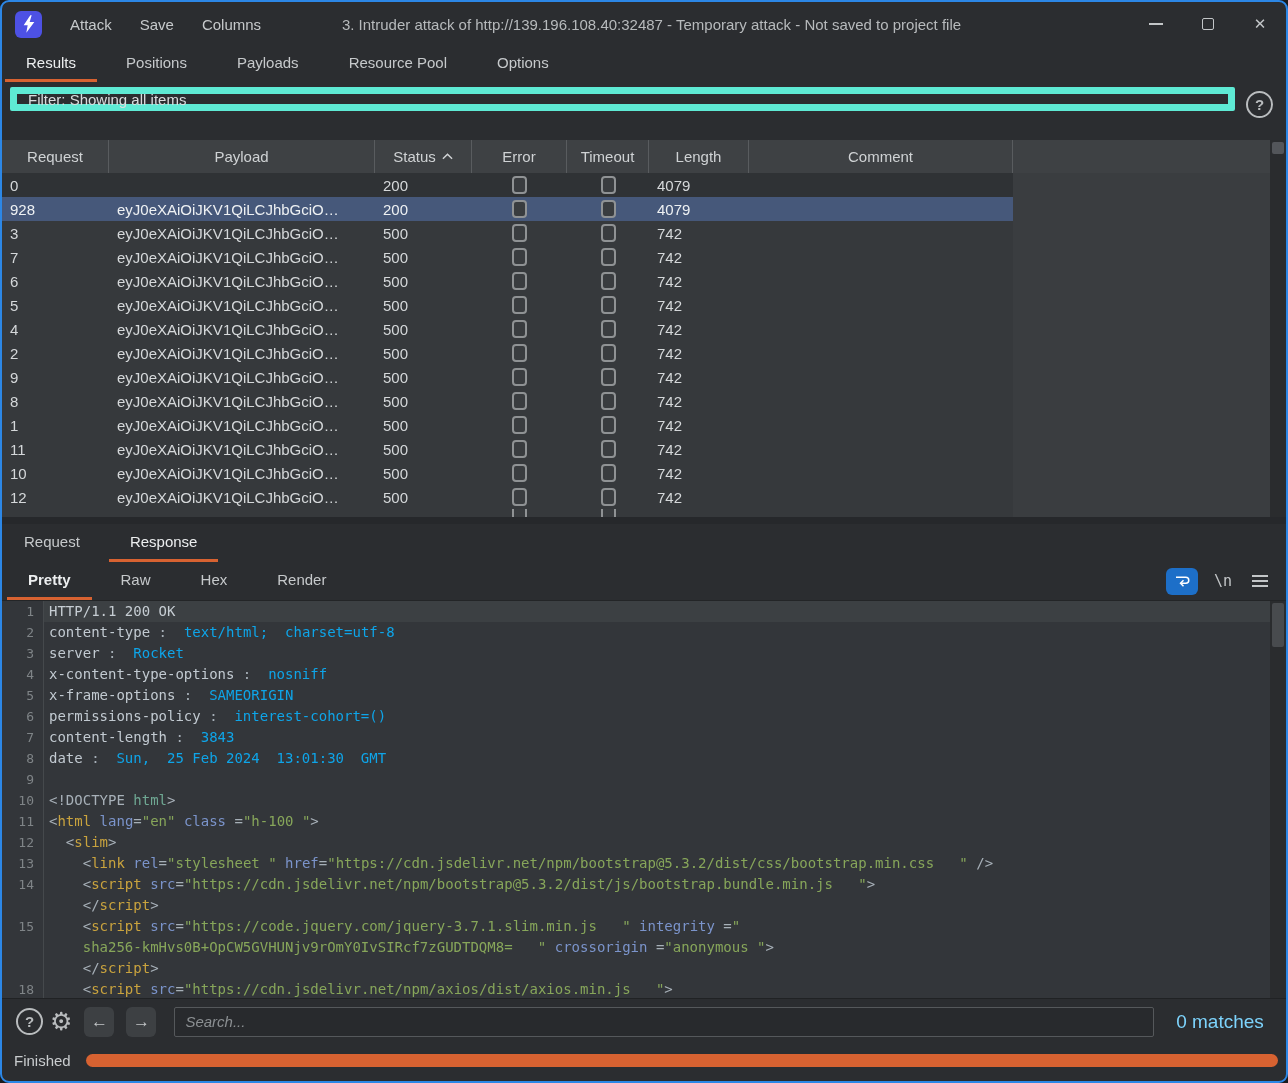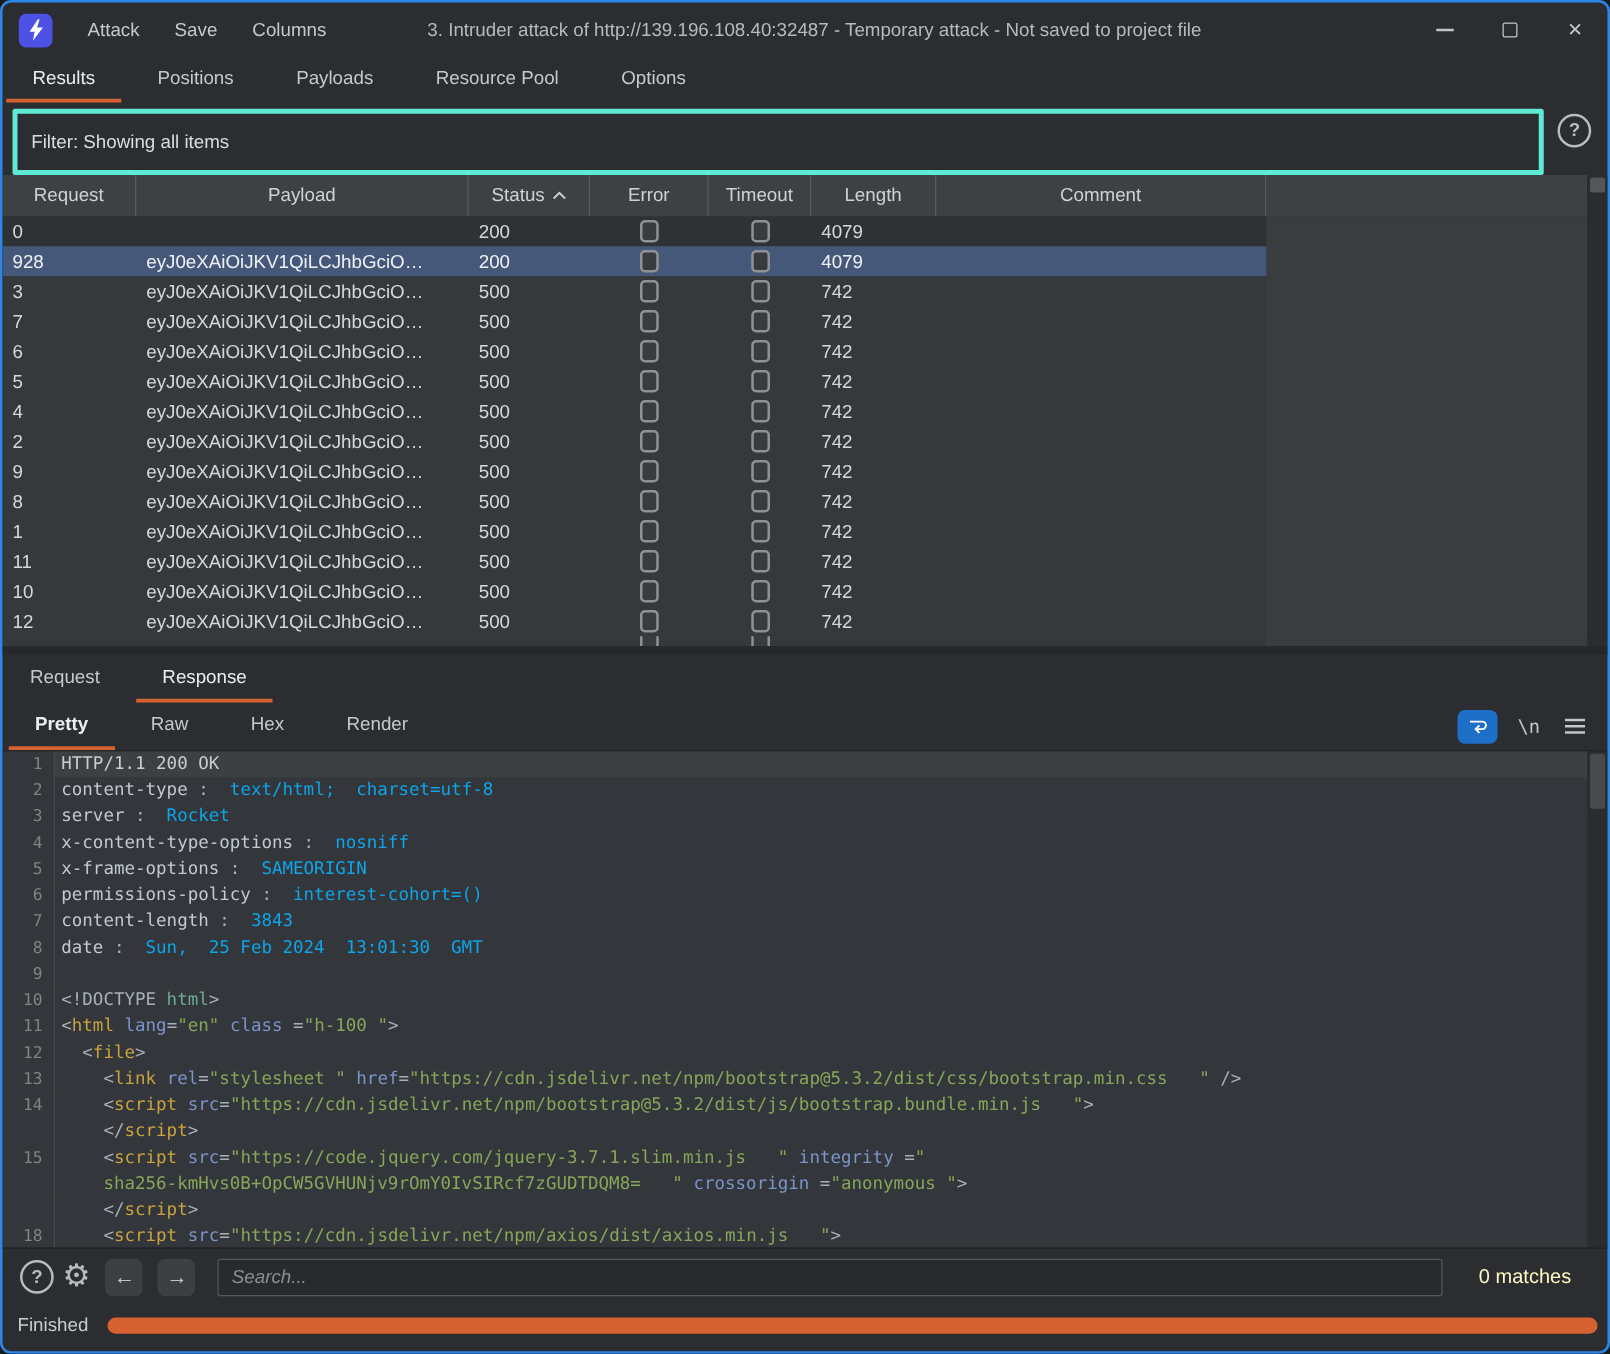--- a/index.html
+++ b/index.html
@@ -26,21 +26,21 @@
   .min-glyph{ width:14px; height:0; border-top:2px solid #c3c6c8; }
 
   
   .tabbar{ display:flex; align-items:stretch; gap:8px; flex:0 0 36px; }
   .tab{ display:flex; align-items:center; padding:0 21px; font-size:15px; color:#c6c9cb; border-bottom:3px solid transparent; }
   .tab.selected{ color:#eceeef; border-bottom-color:var(--accent); }
   .tabbar.main{ margin-left:3px; }
 
   
   .filter-row{ flex:0 0 58px; display:flex; align-items:flex-start; padding:5px 8px 0 8px; }
-  .filter-box{ flex:1; height:53px; border:4px solid #5eead4; border-radius:2px; background:#2b2d30;
+  .filter-box{ flex:1; height:24px; border:7px solid #5eead4; border-radius:2px; background:#2b2d30;
     display:flex; align-items:center; padding-left:11px; font-size:15px; color:#dadcde; }
   .help-round{ width:27px; height:27px; border:2px solid #b9bcbe; border-radius:50%;
     color:#b9bcbe; font-size:15px; font-weight:bold; display:flex; align-items:center; justify-content:center; margin:4px 5px 0 11px; flex:0 0 27px;}
 
   
   .table-section{ flex:0 0 377px; display:flex; }
   .table-main{ flex:1; display:flex; flex-direction:column; overflow:hidden; }
   .thead{ height:33px; flex:0 0 33px; background:#3e4144; display:flex; }
   .th{ display:flex; align-items:center; justify-content:center; gap:6px;
        font-size:15px; color:#cfd2d4; border-right:1px solid #595c5f; }
@@ -97,21 +97,21 @@
   .search-row{ flex:0 0 46px; display:flex; align-items:center; border-top:1px solid #202224; padding-left:14px; }
   .round-icon{ width:27px; height:27px; border:2px solid #b9bcbe; border-radius:50%; color:#b9bcbe;
     font-size:15px; font-weight:bold; display:flex; align-items:center; justify-content:center; }
   .gear{ font-size:25px; color:#b9bcbe; margin-left:7px; line-height:1; }
   .nav-btn{ width:30px; height:30px; border-radius:6px; background:#3d4043; color:#c3c6c8;
     display:flex; align-items:center; justify-content:center; font-size:17px; margin-left:12px; }
   .nav-btn:first-of-type{ margin-left:14px; }
   .search-input{ flex:1; height:30px; margin-left:18px; background:#282a2d; border:1px solid #55585b;
     border-radius:2px; color:#dadcde; font-size:15px; padding:0 10px; outline:none; font-family:"Liberation Sans", sans-serif; }
   .search-input::placeholder{ color:#8b8f92; font-style:italic; }
-  .matches{ width:132px; text-align:center; font-size:16px; color:#fef9c3; flex:0 0 132px; }
+  .matches{ width:132px; text-align:center; font-size:19px; color:#7dd3fc; flex:0 0 132px; }
 
   
   .status-row{ flex:0 0 37px; display:flex; align-items:center; padding:0 8px 4px 12px; }
   .status-label{ font-size:15px; color:#c9ccce; }
   .progress{ flex:1; height:13px; margin-left:15px; border-radius:7px; background:var(--accent); }
 </style>
 </head>
 <body>
 
 <div class="window" style="--accent: #d76231;">
@@ -461,21 +461,21 @@
         <div class="cl"><span class="ln">2</span><span class="ct"><span class="tk-h">content-type</span><span class="tk-p"> :  </span><span class="tk-v">text/html;  charset=utf-8</span></span></div>
         <div class="cl"><span class="ln">3</span><span class="ct"><span class="tk-h">server</span><span class="tk-p"> :  </span><span class="tk-v">Rocket</span></span></div>
         <div class="cl"><span class="ln">4</span><span class="ct"><span class="tk-h">x-content-type-options</span><span class="tk-p"> :  </span><span class="tk-v">nosniff</span></span></div>
         <div class="cl"><span class="ln">5</span><span class="ct"><span class="tk-h">x-frame-options</span><span class="tk-p"> :  </span><span class="tk-v">SAMEORIGIN</span></span></div>
         <div class="cl"><span class="ln">6</span><span class="ct"><span class="tk-h">permissions-policy</span><span class="tk-p"> :  </span><span class="tk-v">interest-cohort=()</span></span></div>
         <div class="cl"><span class="ln">7</span><span class="ct"><span class="tk-h">content-length</span><span class="tk-p"> :  </span><span class="tk-v">3843</span></span></div>
         <div class="cl"><span class="ln">8</span><span class="ct"><span class="tk-h">date</span><span class="tk-p"> :  </span><span class="tk-v">Sun,  25 Feb 2024  13:01:30  GMT</span></span></div>
         <div class="cl"><span class="ln">9</span><span class="ct"></span></div>
         <div class="cl"><span class="ln">10</span><span class="ct"><span class="tk-p">&lt;!DOCTYPE </span><span class="tk-d">html</span><span class="tk-p">&gt;</span></span></div>
         <div class="cl"><span class="ln">11</span><span class="ct"><span class="tk-p">&lt;</span><span class="tk-t">html</span><span class="tk-p"> </span><span class="tk-a">lang</span><span class="tk-p">=</span><span class="tk-s">"en"</span><span class="tk-p"> </span><span class="tk-a">class</span><span class="tk-p"> =</span><span class="tk-s">"h-100 "</span><span class="tk-p">&gt;</span></span></div>
-        <div class="cl"><span class="ln">12</span><span class="ct"><span class="tk-p">  &lt;</span><span class="tk-t">file</span><span class="tk-p">&gt;</span></span></div>
+        <div class="cl"><span class="ln">12</span><span class="ct"><span class="tk-p">  &lt;</span><span class="tk-t">slim</span><span class="tk-p">&gt;</span></span></div>
         <div class="cl"><span class="ln">13</span><span class="ct"><span class="tk-p">    &lt;</span><span class="tk-t">link</span><span class="tk-p"> </span><span class="tk-a">rel</span><span class="tk-p">=</span><span class="tk-s">"stylesheet "</span><span class="tk-p"> </span><span class="tk-a">href</span><span class="tk-p">=</span><span class="tk-s">"https://cdn.jsdelivr.net/npm/bootstrap@5.3.2/dist/css/bootstrap.min.css   "</span><span class="tk-p"> /&gt;</span></span></div>
         <div class="cl"><span class="ln">14</span><span class="ct"><span class="tk-p">    &lt;</span><span class="tk-t">script</span><span class="tk-p"> </span><span class="tk-a">src</span><span class="tk-p">=</span><span class="tk-s">"https://cdn.jsdelivr.net/npm/bootstrap@5.3.2/dist/js/bootstrap.bundle.min.js   "</span><span class="tk-p">&gt;</span></span></div>
         <div class="cl"><span class="ln"></span><span class="ct"><span class="tk-p">    &lt;/</span><span class="tk-t">script</span><span class="tk-p">&gt;</span></span></div>
         <div class="cl"><span class="ln">15</span><span class="ct"><span class="tk-p">    &lt;</span><span class="tk-t">script</span><span class="tk-p"> </span><span class="tk-a">src</span><span class="tk-p">=</span><span class="tk-s">"https://code.jquery.com/jquery-3.7.1.slim.min.js   "</span><span class="tk-p"> </span><span class="tk-a">integrity</span><span class="tk-p"> =</span><span class="tk-s">"</span></span></div>
         <div class="cl"><span class="ln"></span><span class="ct"><span class="tk-s">    sha256-kmHvs0B+OpCW5GVHUNjv9rOmY0IvSIRcf7zGUDTDQM8=   "</span><span class="tk-p"> </span><span class="tk-a">crossorigin</span><span class="tk-p"> =</span><span class="tk-s">"anonymous "</span><span class="tk-p">&gt;</span></span></div>
         <div class="cl"><span class="ln"></span><span class="ct"><span class="tk-p">    &lt;/</span><span class="tk-t">script</span><span class="tk-p">&gt;</span></span></div>
         <div class="cl"><span class="ln">18</span><span class="ct"><span class="tk-p">    &lt;</span><span class="tk-t">script</span><span class="tk-p"> </span><span class="tk-a">src</span><span class="tk-p">=</span><span class="tk-s">"https://cdn.jsdelivr.net/npm/axios/dist/axios.min.js   "</span><span class="tk-p">&gt;</span></span></div>
       </div>
     <div class="vscroll code-vs">
       <div class="thumb"></div>

